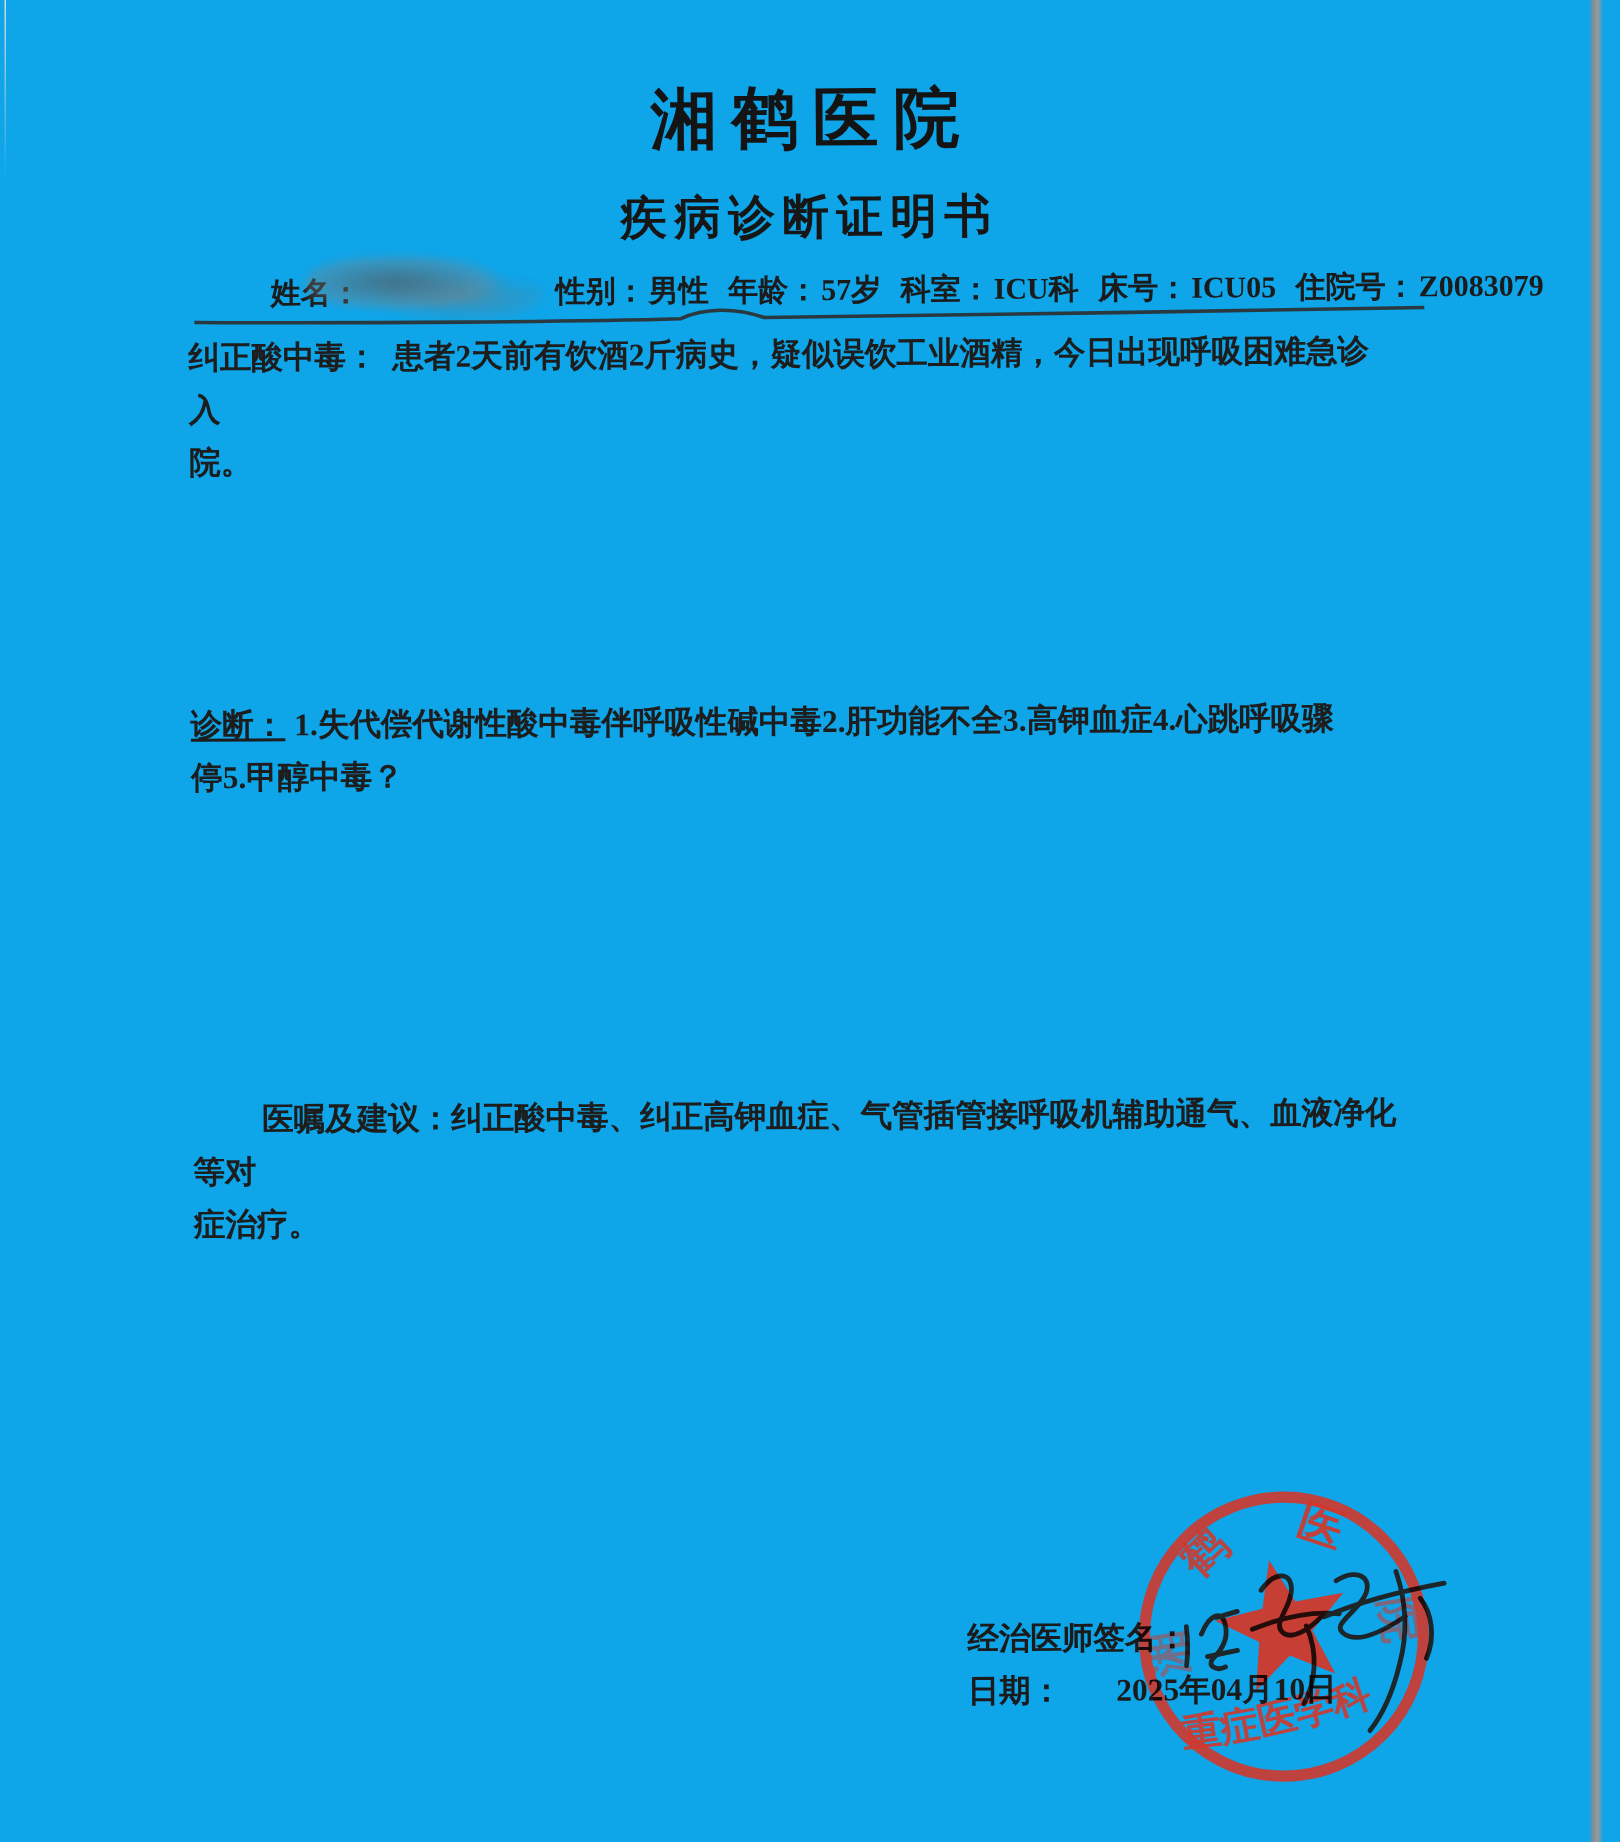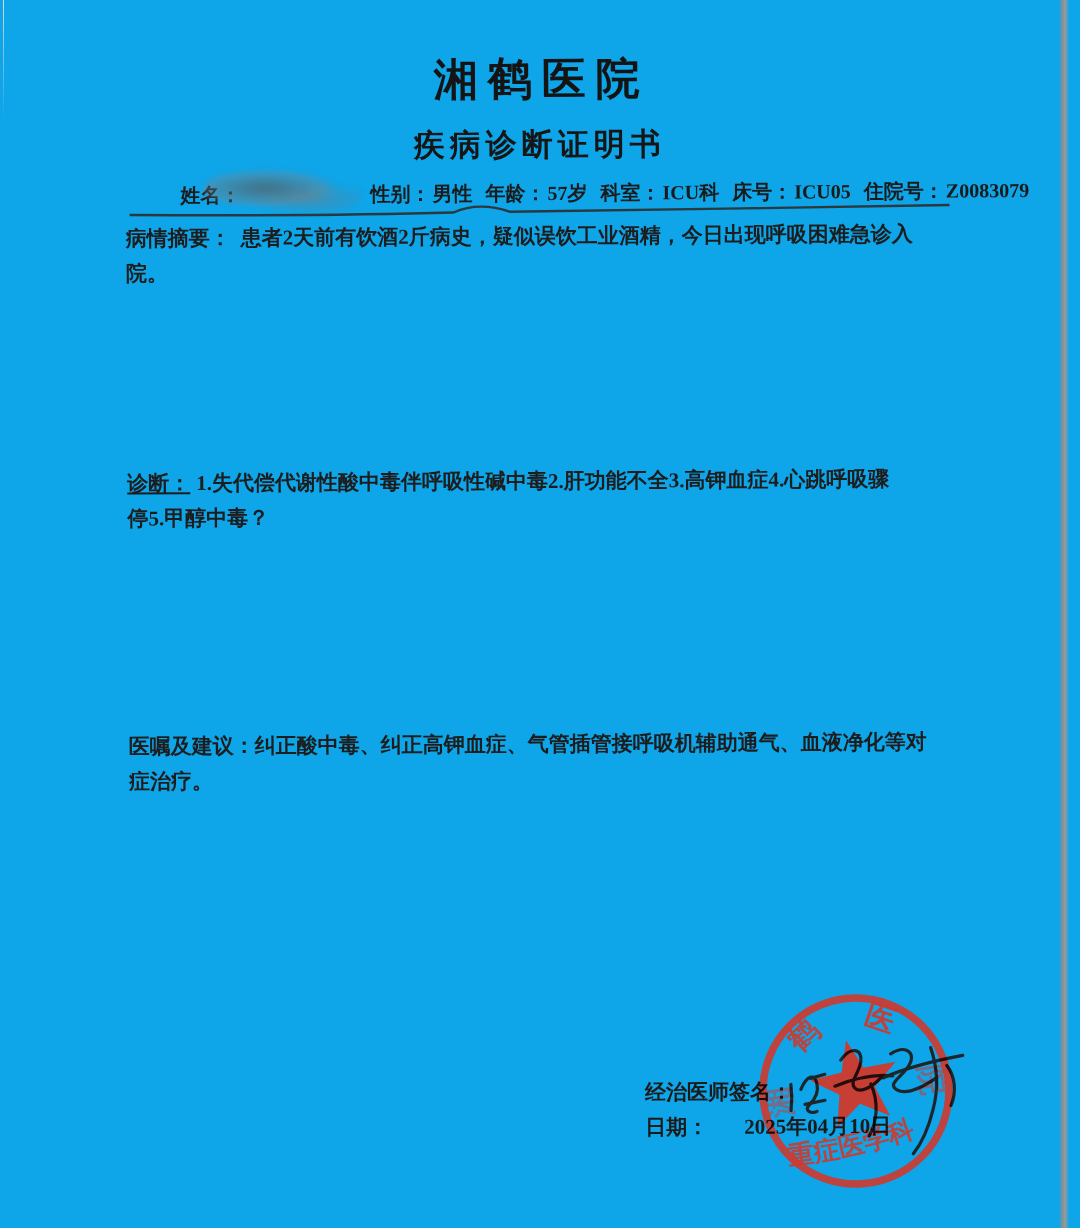--- a/index.html
+++ b/index.html
@@ -49,21 +49,21 @@
     filter:blur(2px);
     border-radius:45% 55% 50% 50%;
   }
   .underline-svg{position:absolute;left:126px;top:201px;}
   .para{
     position:absolute;left:128px;width:806px;
     font-size:21px;font-weight:700;line-height:35px;color:#1d1d1d;
   }
   .para .para-label{margin-right:10px;}
   .para.diagnosis .para-label{margin-right:6px;text-decoration:underline;}
-  .para.advice .para-label{margin-right:0;}
+  .para.advice .para-label{margin-right:0;margin-left:46px;}
   .para-text{white-space:pre-wrap;}
   .summary{top:219px;}
   .diagnosis{top:464px;}
   .advice{top:727px;}
   .sig-doctor-row{
     position:absolute;left:642px;top:1079px;
     font-size:21px;font-weight:700;color:#1b1b1b;z-index:1;
   }
   .sig-date-row{
     position:absolute;left:642px;top:1114px;display:flex;gap:36px;
@@ -92,21 +92,21 @@
     <div class="doc-title">疾病诊断证明书</div>
 
     <div class="patient-row"><span class="lbl">姓名：</span><span class="name-gap"></span><span class="pair"><span class="lbl">性别：</span><span>男性</span></span><span class="pair"><span class="lbl">年龄：</span><span>57岁</span></span><span class="pair"><span class="lbl">科室：</span><span>ICU科</span></span><span class="pair"><span class="lbl">床号：</span><span>ICU05</span></span><span class="pair"><span class="lbl">住院号：</span><span>Z0083079</span></span></div>
 
     <div class="name-redaction"></div>
 
     <svg class="underline-svg" width="832" height="18">
       <path d="M6,11.5 C120,12.8 260,12.6 330,11 C346,4 366,3.5 386,10.5 C500,9.8 700,8 826,6.5" fill="none" stroke="#2e2e2e" stroke-width="2.4" opacity="0.9"></path>
     </svg>
 
-    <div class="para summary"><span class="para-label">病情摘要：</span><span class="para-text">患者2天前有饮酒2斤病史，疑似误饮工业酒精，今日出现呼吸困难急诊入
+    <div class="para summary"><span class="para-label">纠正酸中毒：</span><span class="para-text">患者2天前有饮酒2斤病史，疑似误饮工业酒精，今日出现呼吸困难急诊入
 院。</span></div>
 
     <div class="para diagnosis"><span class="para-label">诊断：</span><span class="para-text">1.失代偿代谢性酸中毒伴呼吸性碱中毒2.肝功能不全3.高钾血症4.心跳呼吸骤
 停5.甲醇中毒？</span></div>
 
     <div class="para advice"><span class="para-label">医嘱及建议：</span><span class="para-text">纠正酸中毒、纠正高钾血症、气管插管接呼吸机辅助通气、血液净化等对
 症治疗。</span></div>
 
     <div class="sig-doctor-row"><span>经治医师签名：</span></div>
 

